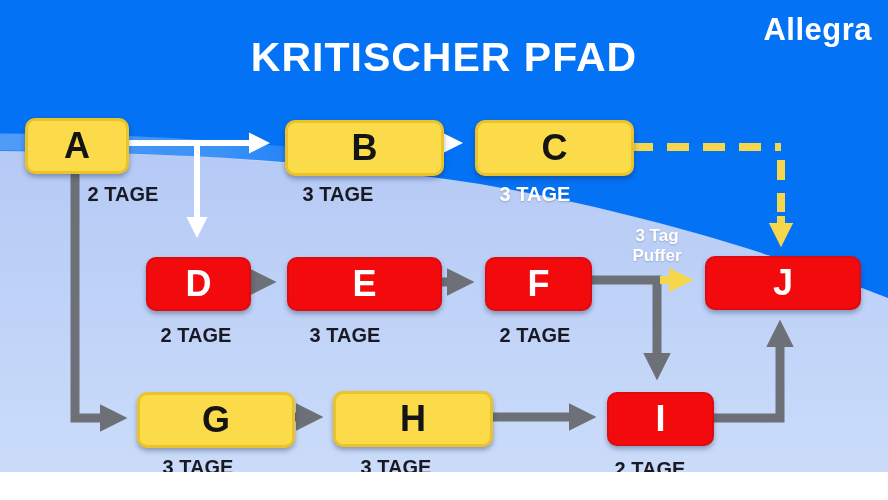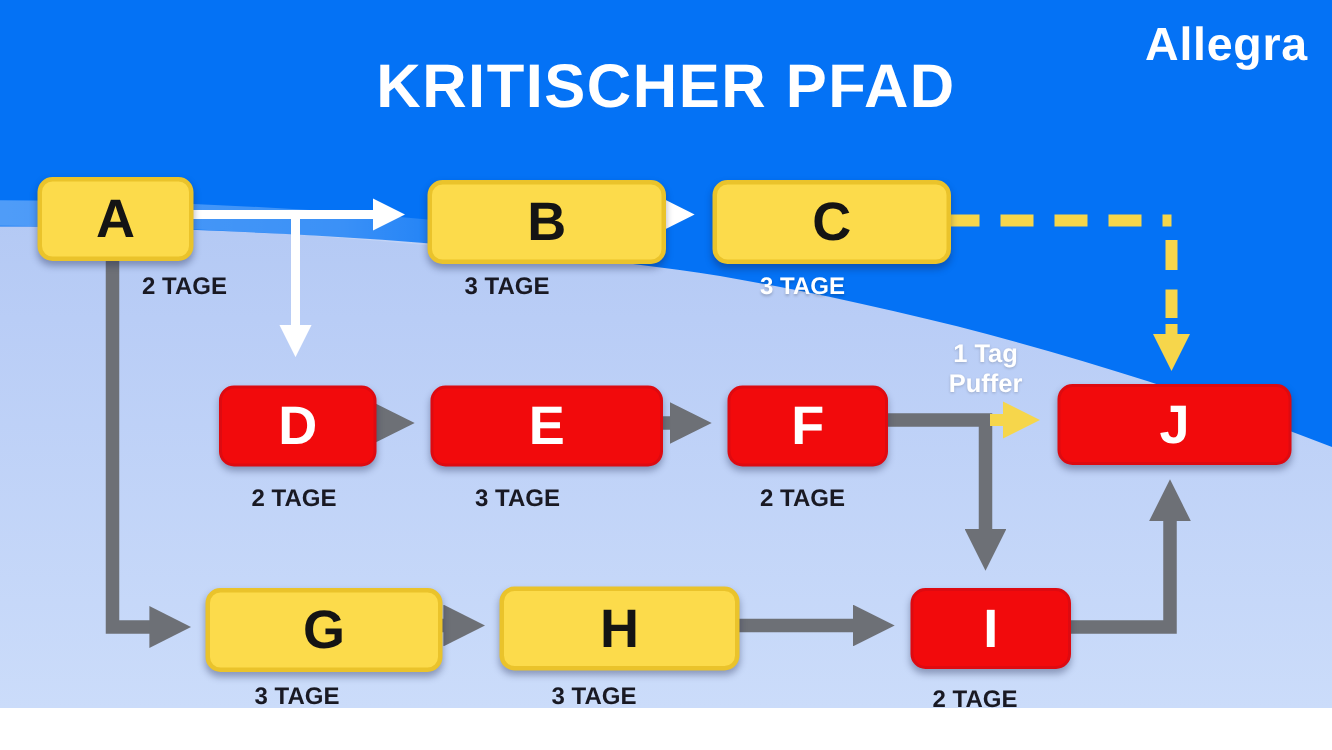--- a/index.html
+++ b/index.html
@@ -9,21 +9,21 @@
   .stage svg{position:absolute;left:0;top:0;}
   .title{position:absolute;left:0;right:0;top:34px;text-align:center;
          color:#ffffff;font-size:41px;font-weight:800;letter-spacing:1px;z-index:5;}
   .logo{position:absolute;top:12px;right:16px;color:#ffffff;font-size:31px;
         font-weight:700;letter-spacing:0.5px;z-index:5;}
   .node{position:absolute;height:50px;border-radius:10px;display:flex;
         align-items:center;justify-content:center;font-weight:800;font-size:36px;
         box-shadow:0 3px 5px rgba(20,30,70,.35);z-index:4;line-height:1;}
   .node.yellow{background:#fcdb4b;border:3px solid #eac32b;color:#141414;}
   .node.red{background:#f20a0c;border:2px solid #de0a10;color:#ffffff;}
-  .dur{position:absolute;font-size:16px;font-weight:700;text-align:center;
+  .dur{position:absolute;font-size:20px;font-weight:700;text-align:center;
        color:#191923;z-index:4;white-space:nowrap;}
   .dur.light{color:#ffffff;text-shadow:0 1px 2px rgba(0,0,0,.2);}
   .puffer{position:absolute;color:#ffffff;font-weight:700;font-size:17px;
           line-height:1.15;text-align:center;z-index:4;
           text-shadow:0 1px 2px rgba(0,0,0,.2);}
 </style>
 </head>
 <body>
 
 <div class="stage">
@@ -88,15 +88,15 @@
   <div class="dur" style="left:63px;top:183px;width:120px">2 TAGE</div>
   <div class="dur" style="left:278px;top:183px;width:120px">3 TAGE</div>
   <div class="dur light" style="left:475px;top:183px;width:120px">3 TAGE</div>
   <div class="dur" style="left:136px;top:324px;width:120px">2 TAGE</div>
   <div class="dur" style="left:285px;top:324px;width:120px">3 TAGE</div>
   <div class="dur" style="left:475px;top:324px;width:120px">2 TAGE</div>
   <div class="dur" style="left:138px;top:456px;width:120px">3 TAGE</div>
   <div class="dur" style="left:336px;top:456px;width:120px">3 TAGE</div>
   <div class="dur" style="left:590px;top:458px;width:120px">2 TAGE</div>
 
-  <div class="puffer" style="left:622px;top:226px;width:70px">1 Tag Puffer</div>
+  <div class="puffer" style="left:622px;top:226px;width:70px">3 Tag Puffer</div>
 
 </div>
 
 </body></html>

